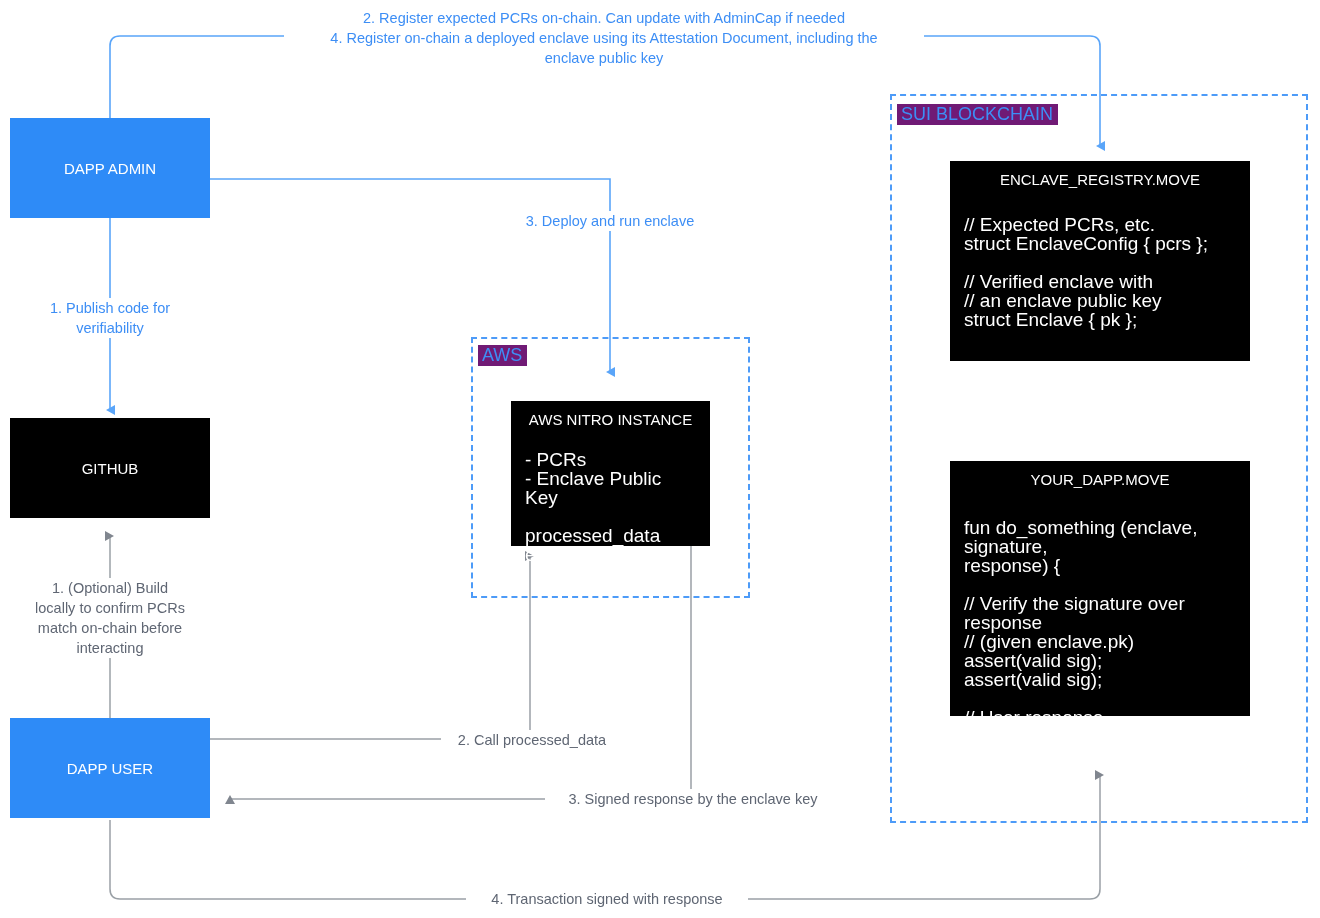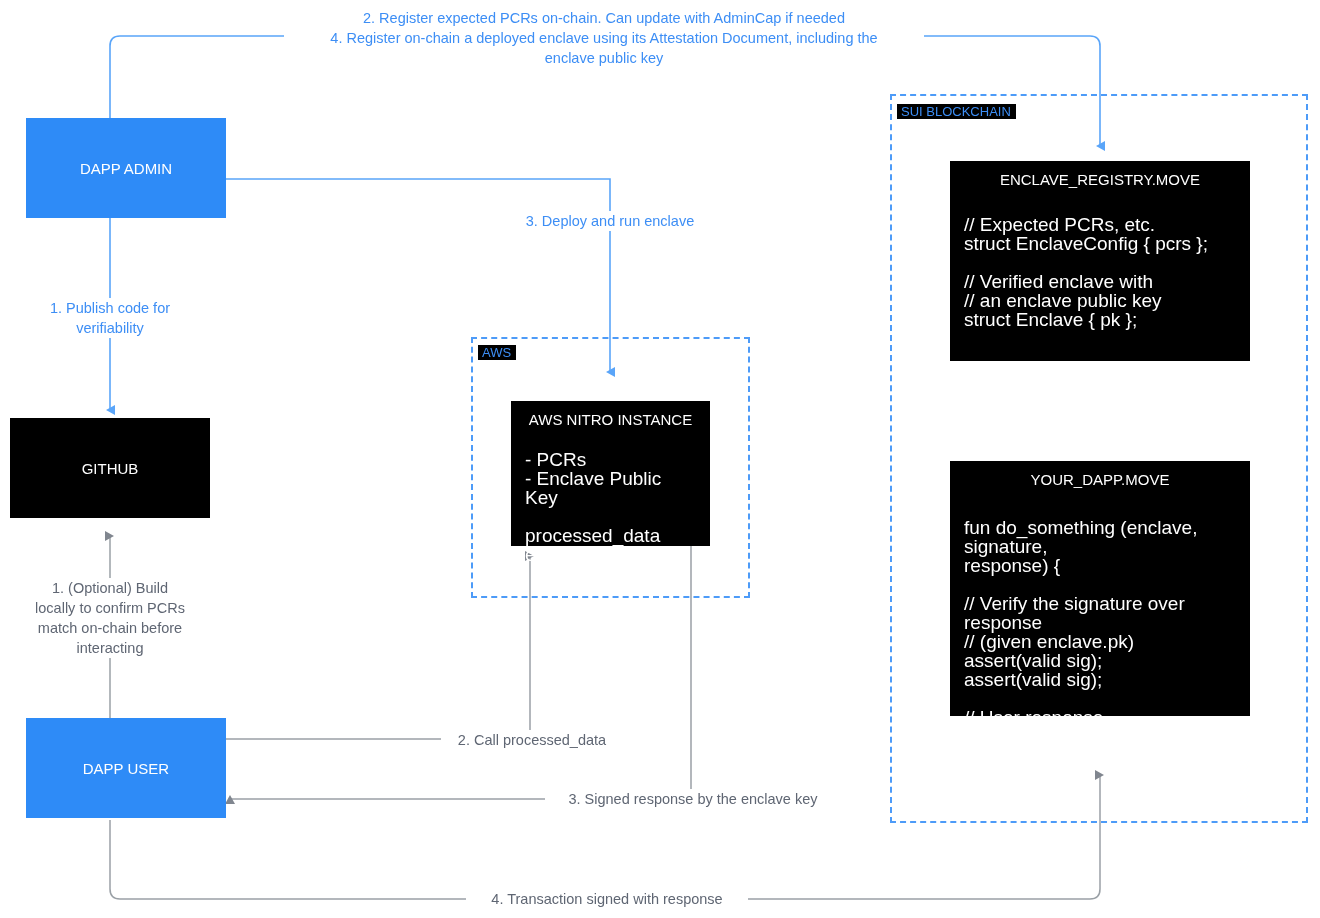--- a/index.html
+++ b/index.html
@@ -32,21 +32,20 @@
   .solid-box {
     display: flex;
     align-items: center;
     justify-content: center;
     text-align: center;
   }
   .box-blue {
     background: #2e8bf7;
     color: #ffffff;
     font-size: 15px;
-    margin-left: 16px;
   }
   .box-black {
     background: #000000;
     color: #ffffff;
     font-size: 15px;
   }
   .card {
     position: absolute;
     box-sizing: border-box;
   }
@@ -70,23 +69,23 @@
     box-sizing: border-box;
   }
   .group {
     position: absolute;
     box-sizing: border-box;
     border: 2px dashed #4d9bf8;
     background: transparent;
   }
   .group-label {
     position: absolute;
-    font-size: 13px;
+    font-size: 18px;
     color: #3d8ef5;
-    background: #000000;
+    background: #701a75;
     padding: 0 5px 0 4px;
     white-space: nowrap;
   }
   .edge-label {
     position: absolute;
     font-size: 14.5px;
     line-height: 20px;
     background: #ffffff;
     text-align: center;
     white-space: pre-line;

